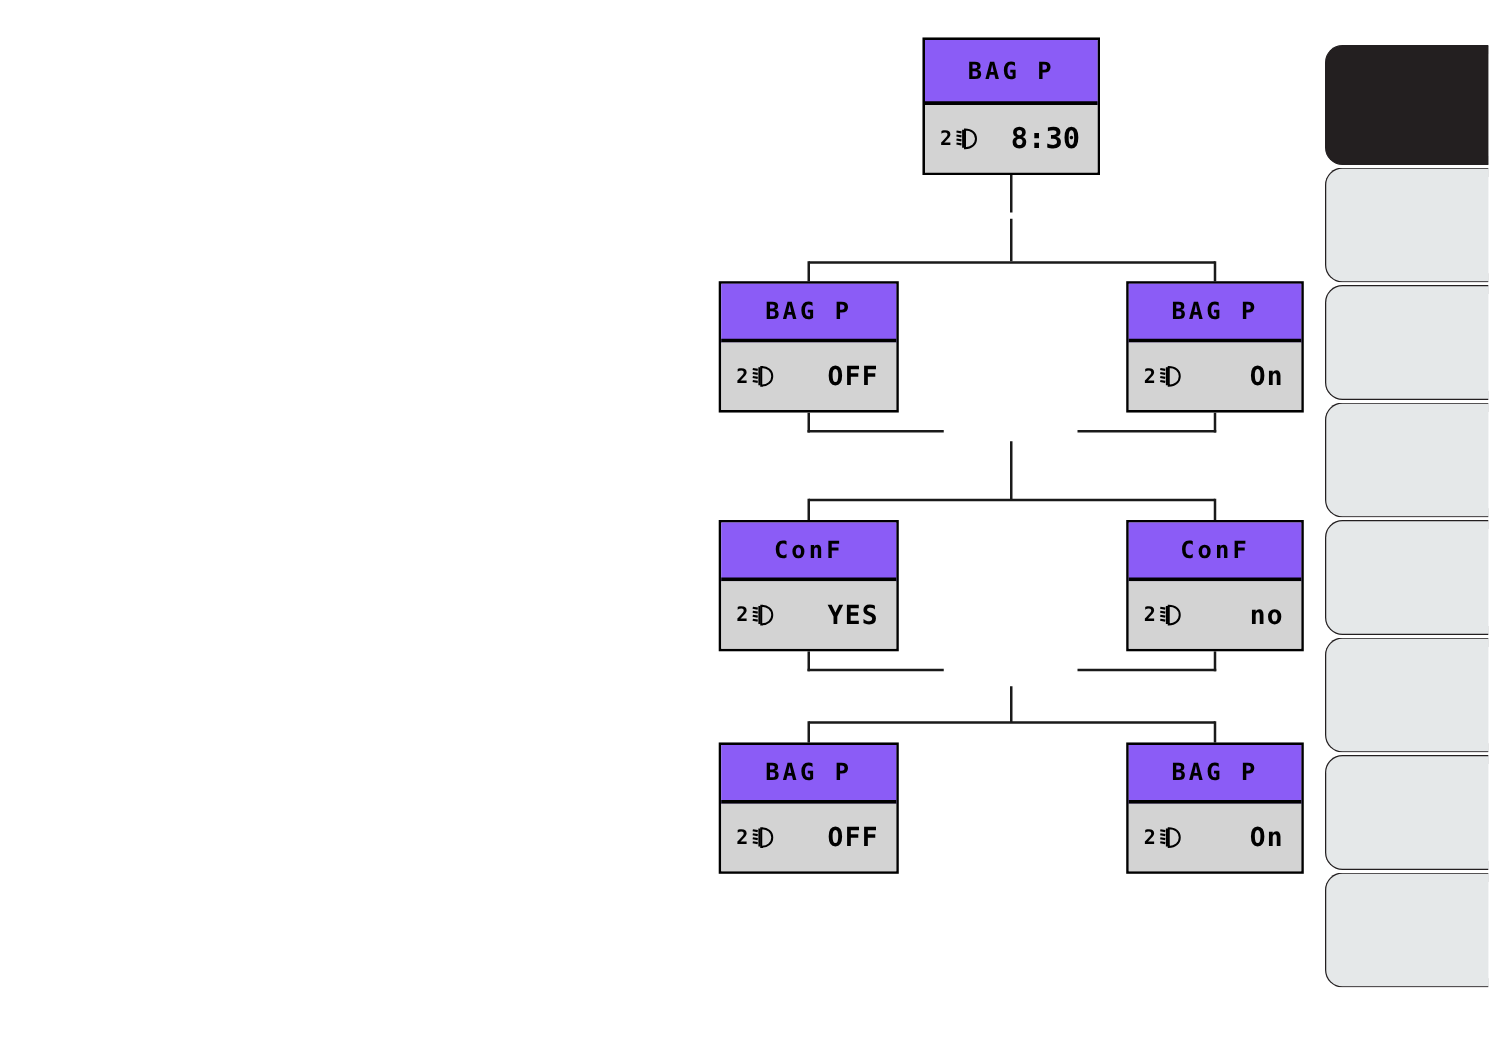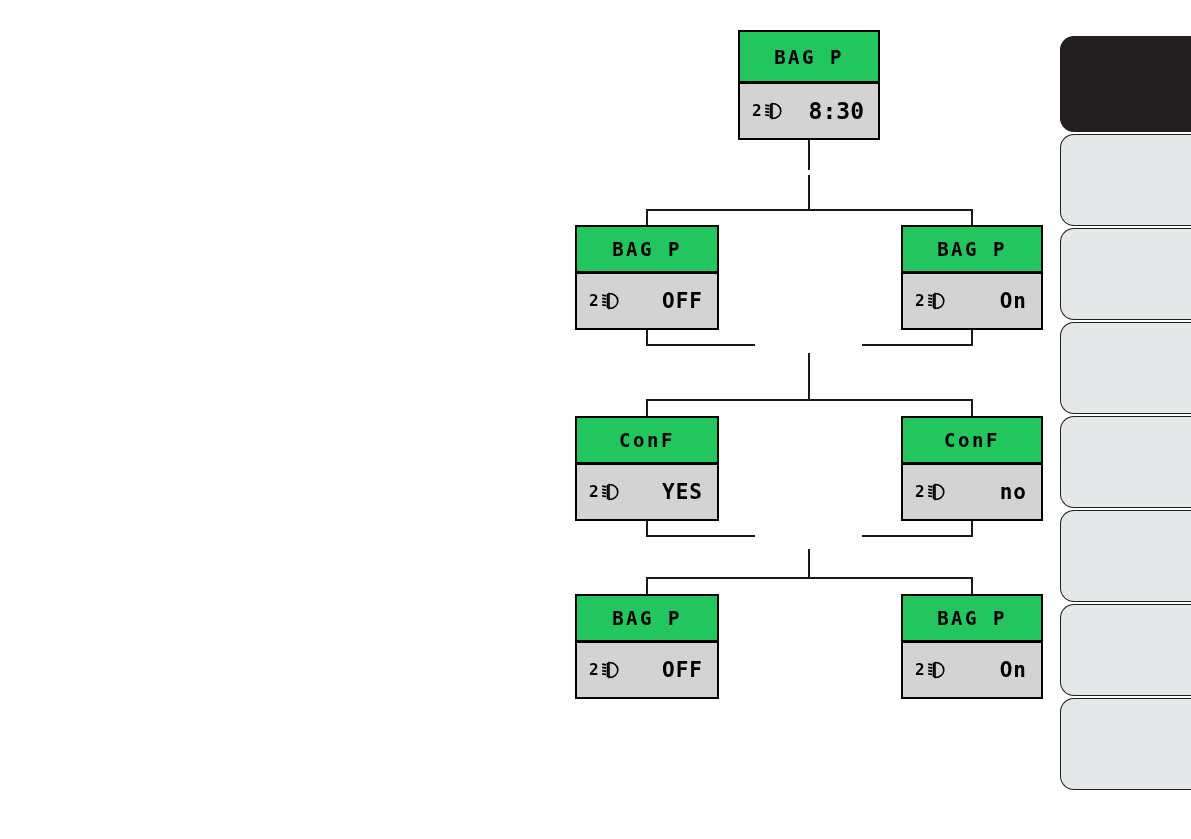--- a/index.html
+++ b/index.html
@@ -29,21 +29,21 @@
     display: flex;
     flex-direction: column;
     box-shadow: 1px 1px 0 rgba(255,255,255,0.9) inset;
   }
   .lcd-head {
     flex: 0 0 auto;
     display: flex;
     align-items: center;
     justify-content: center;
     border-bottom: 3px solid #000000;
-    background: #22c55e;
+    background: #8b5cf6;
   }
   .lcd-body {
     flex: 1 1 auto;
     display: flex;
     align-items: center;
     justify-content: space-between;
     padding: 0 14px 0 12px;
     background: #d3d3d3;
   }
   .seg {

